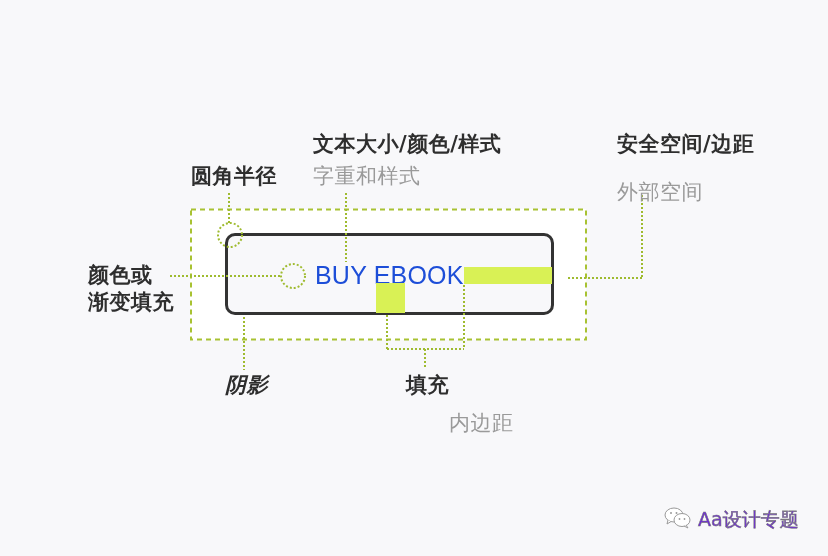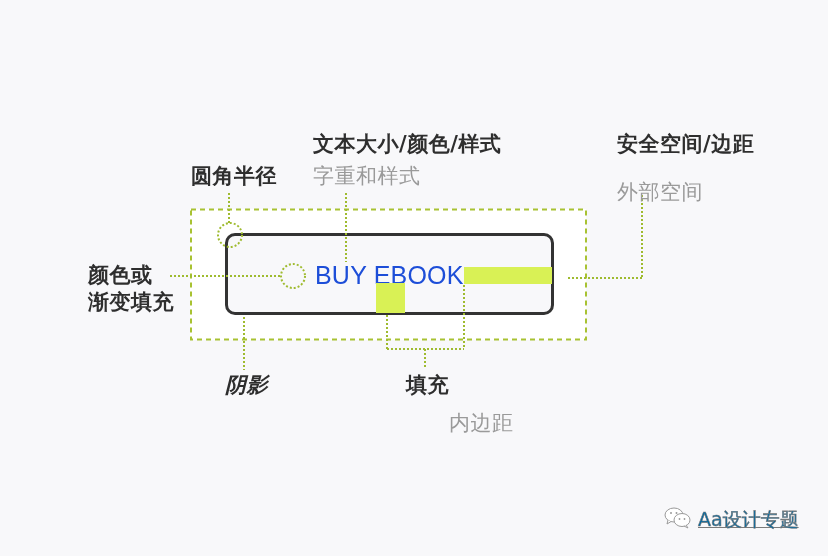--- a/index.html
+++ b/index.html
@@ -75,25 +75,24 @@
     .watermark {
       position: absolute;
       left: 664px;
       top: 507px;
       display: flex;
       align-items: center;
       gap: 6px;
     }
     .watermark-text {
       font-size: 19px;
-      color: #0369a1;
+      color: #6d28d9;
       -webkit-text-stroke: 0.6px #7a7a7a;
       letter-spacing: 0px;
       white-space: nowrap;
-      text-decoration: underline;
     }
   </style>
 </head>
 <body>
 
 <div class="safe-area"></div>
 
 <div class="button"></div>
 <div class="button-text">BUY EBOOK</div>
 

